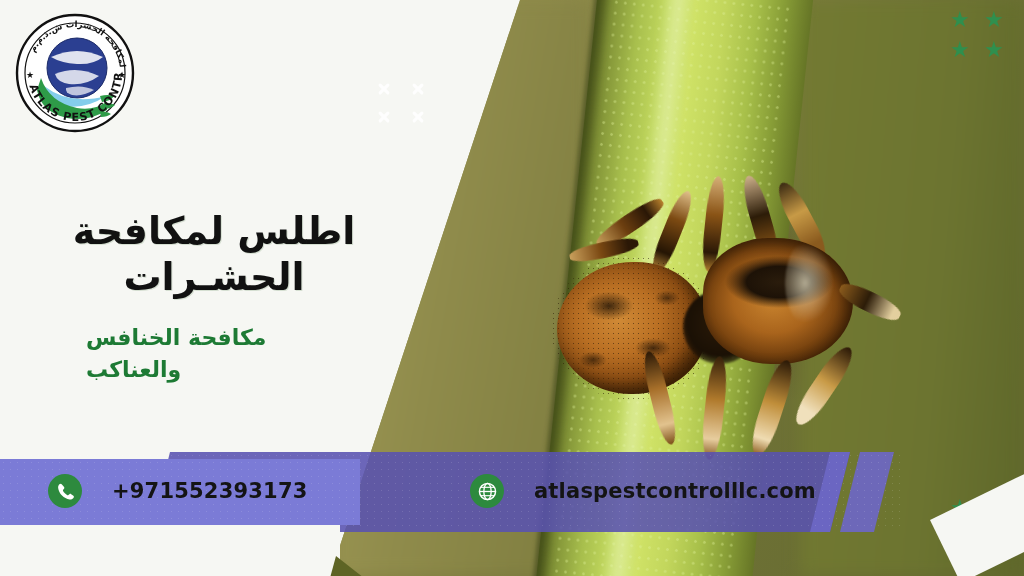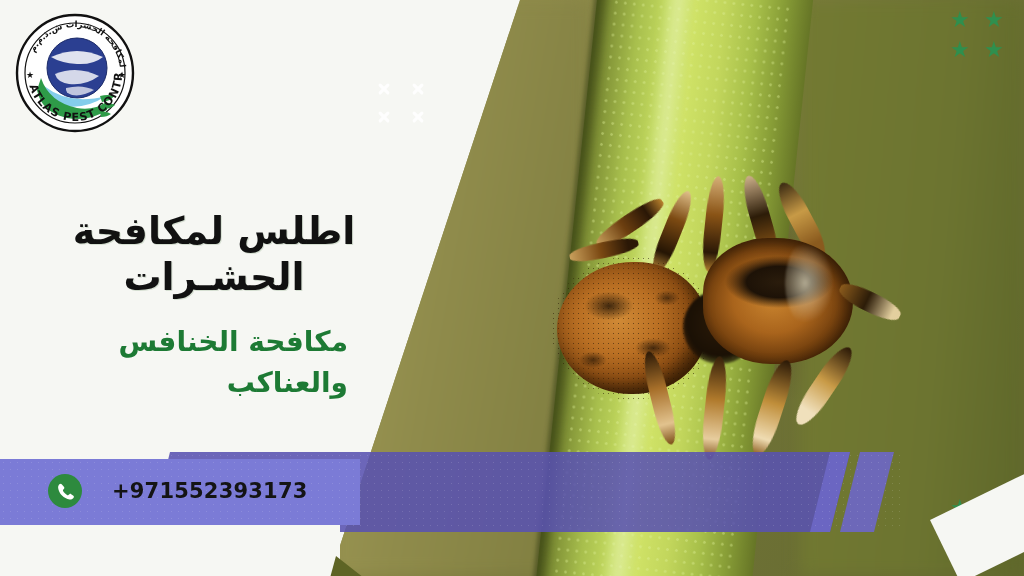--- a/index.html
+++ b/index.html
@@ -136,22 +136,22 @@
   .headline{
     position:absolute; right:36px; top:186px; width:340px;
     text-align:center; direction:rtl;
     font-size:38px; line-height:1.22; font-weight:bold; color:#111;
     letter-spacing:-.5px;
     text-shadow:1px 1px 0 rgba(210,220,205,.9);
     margin-top:22px;
   }
   .subline{
     position:absolute; right:72px; top:322px; width:262px;
-    text-align:right; direction:rtl;
-    font-size:28px; line-height:1.45; font-weight:bold; color:#1d7a34;
+    text-align:left; direction:rtl;
+    font-size:22px; line-height:1.45; font-weight:bold; color:#1d7a34;
   }
 
   
   .xmarks{ position:absolute; left:375px; top:80px; width:54px; height:46px; z-index:4; }
   .xmark{
     position:absolute; width:18px; height:18px; color:#fff; opacity:.95;
   }
   .xmark::before,.xmark::after{
     content:""; position:absolute; left:50%; top:2px; width:3px; height:14px;
     background:#fff; border-radius:2px;
@@ -334,14 +334,26 @@
 
   <div class="contact phone">
     <span class="cbadge">
       <svg viewBox="0 0 24 24" xmlns="http://www.w3.org/2000/svg">
         <path fill="#ffffff" d="M6.6 3c-.6 0-1.2.3-1.6.8C4 4.9 3.4 6.3 3.6 7.9c.4 3.3 2 6.3 4.4 8.7 2.4 2.4 5.4 4 8.7 4.4 1.6.2 3-.4 4.1-1.4.5-.4.8-1 .8-1.6 0-.5-.2-.9-.6-1.2l-2.5-1.8c-.6-.4-1.4-.4-2 .1l-1.2 1c-.3.3-.8.3-1.2.1-1-.6-2-1.3-2.8-2.1-.8-.8-1.5-1.8-2.1-2.8-.2-.4-.2-.9.1-1.2l1-1.2c.5-.6.5-1.4.1-2L7.6 3.6C7.3 3.2 7 3 6.6 3z"></path>
       </svg>
     </span>
     <span class="ctext">+971552393173</span>
   </div>
 
+  <div class="contact web">
+    <span class="cbadge">
+      <svg viewBox="0 0 24 24" xmlns="http://www.w3.org/2000/svg">
+        <circle cx="12" cy="12" r="9.2" fill="none" stroke="#ffffff" stroke-width="1.7"></circle>
+        <ellipse cx="12" cy="12" rx="4.2" ry="9.2" fill="none" stroke="#ffffff" stroke-width="1.5"></ellipse>
+        <line x1="2.9" y1="12" x2="21.1" y2="12" stroke="#ffffff" stroke-width="1.5"></line>
+        <line x1="4.4" y1="7.2" x2="19.6" y2="7.2" stroke="#ffffff" stroke-width="1.3"></line>
+        <line x1="4.4" y1="16.8" x2="19.6" y2="16.8" stroke="#ffffff" stroke-width="1.3"></line>
+      </svg>
+    </span>
+    <span class="ctext">atlaspestcontrolllc.com</span>
+  </div>
 
 </div>
 
 </body></html>

